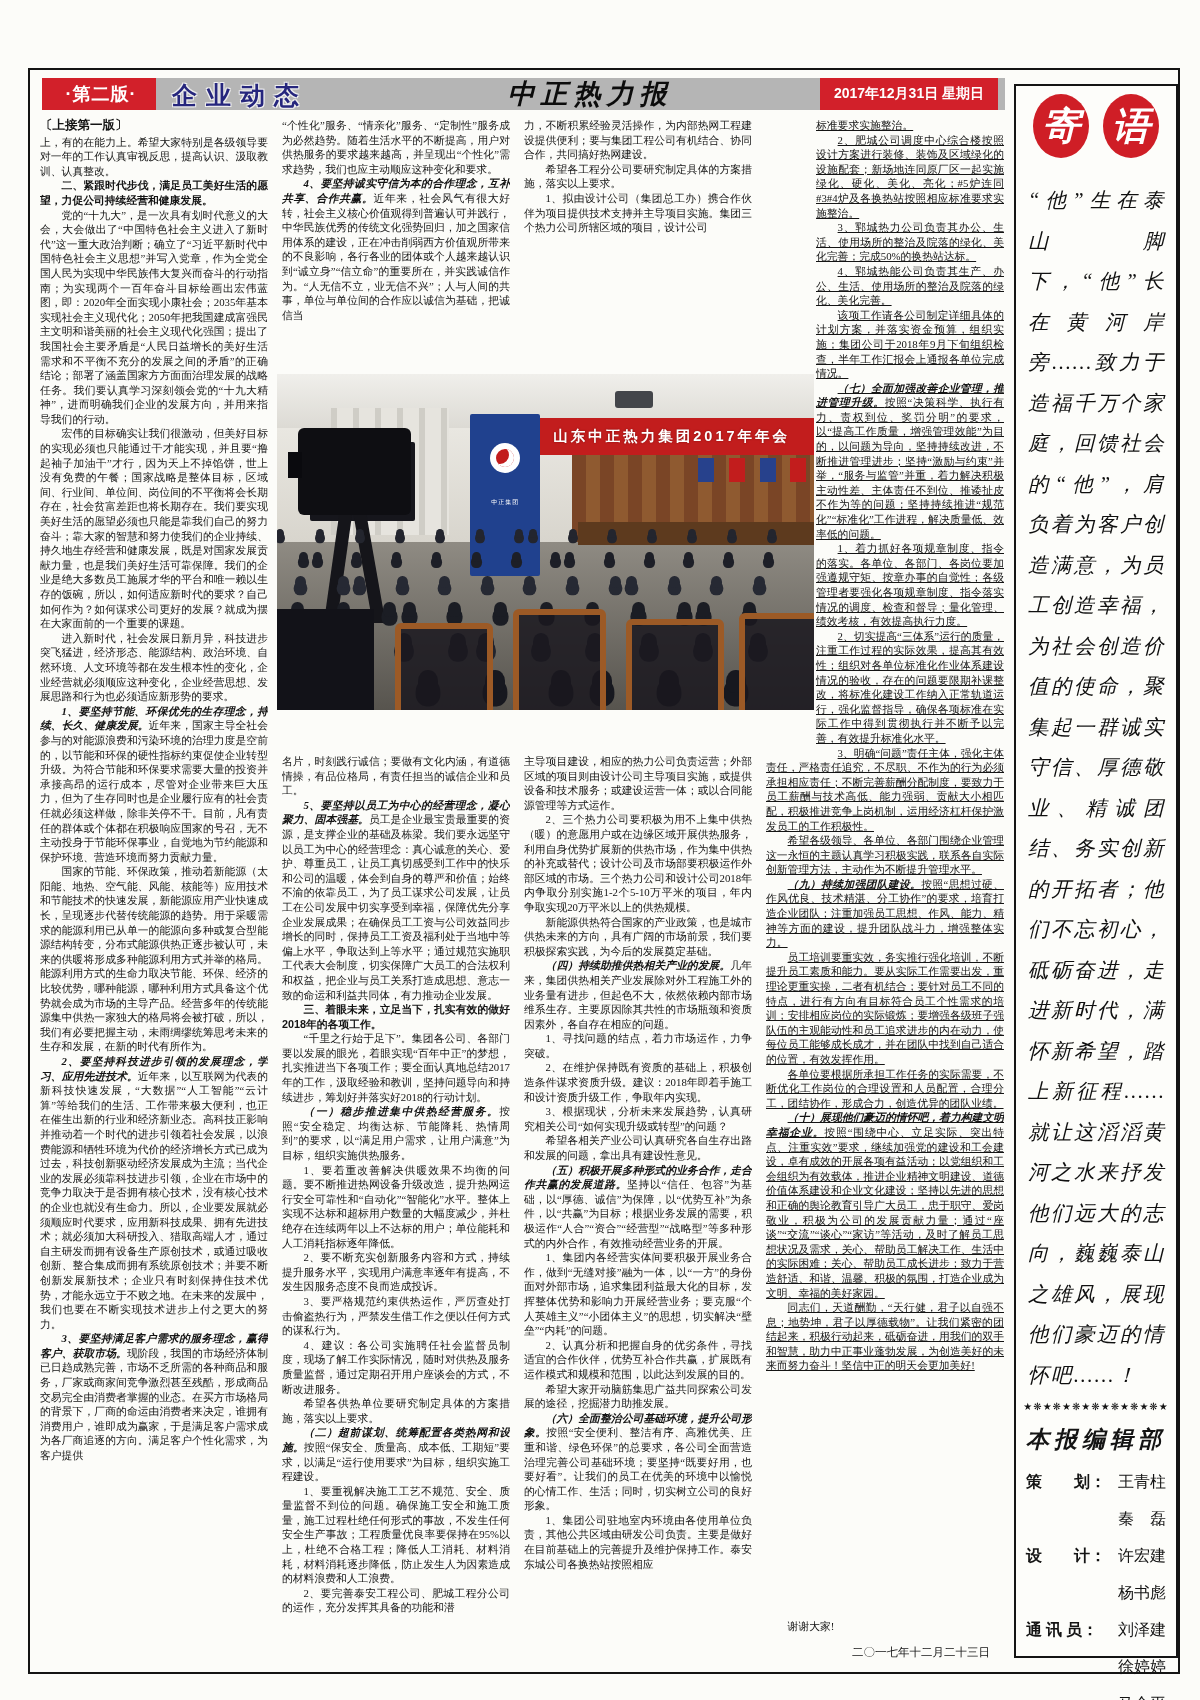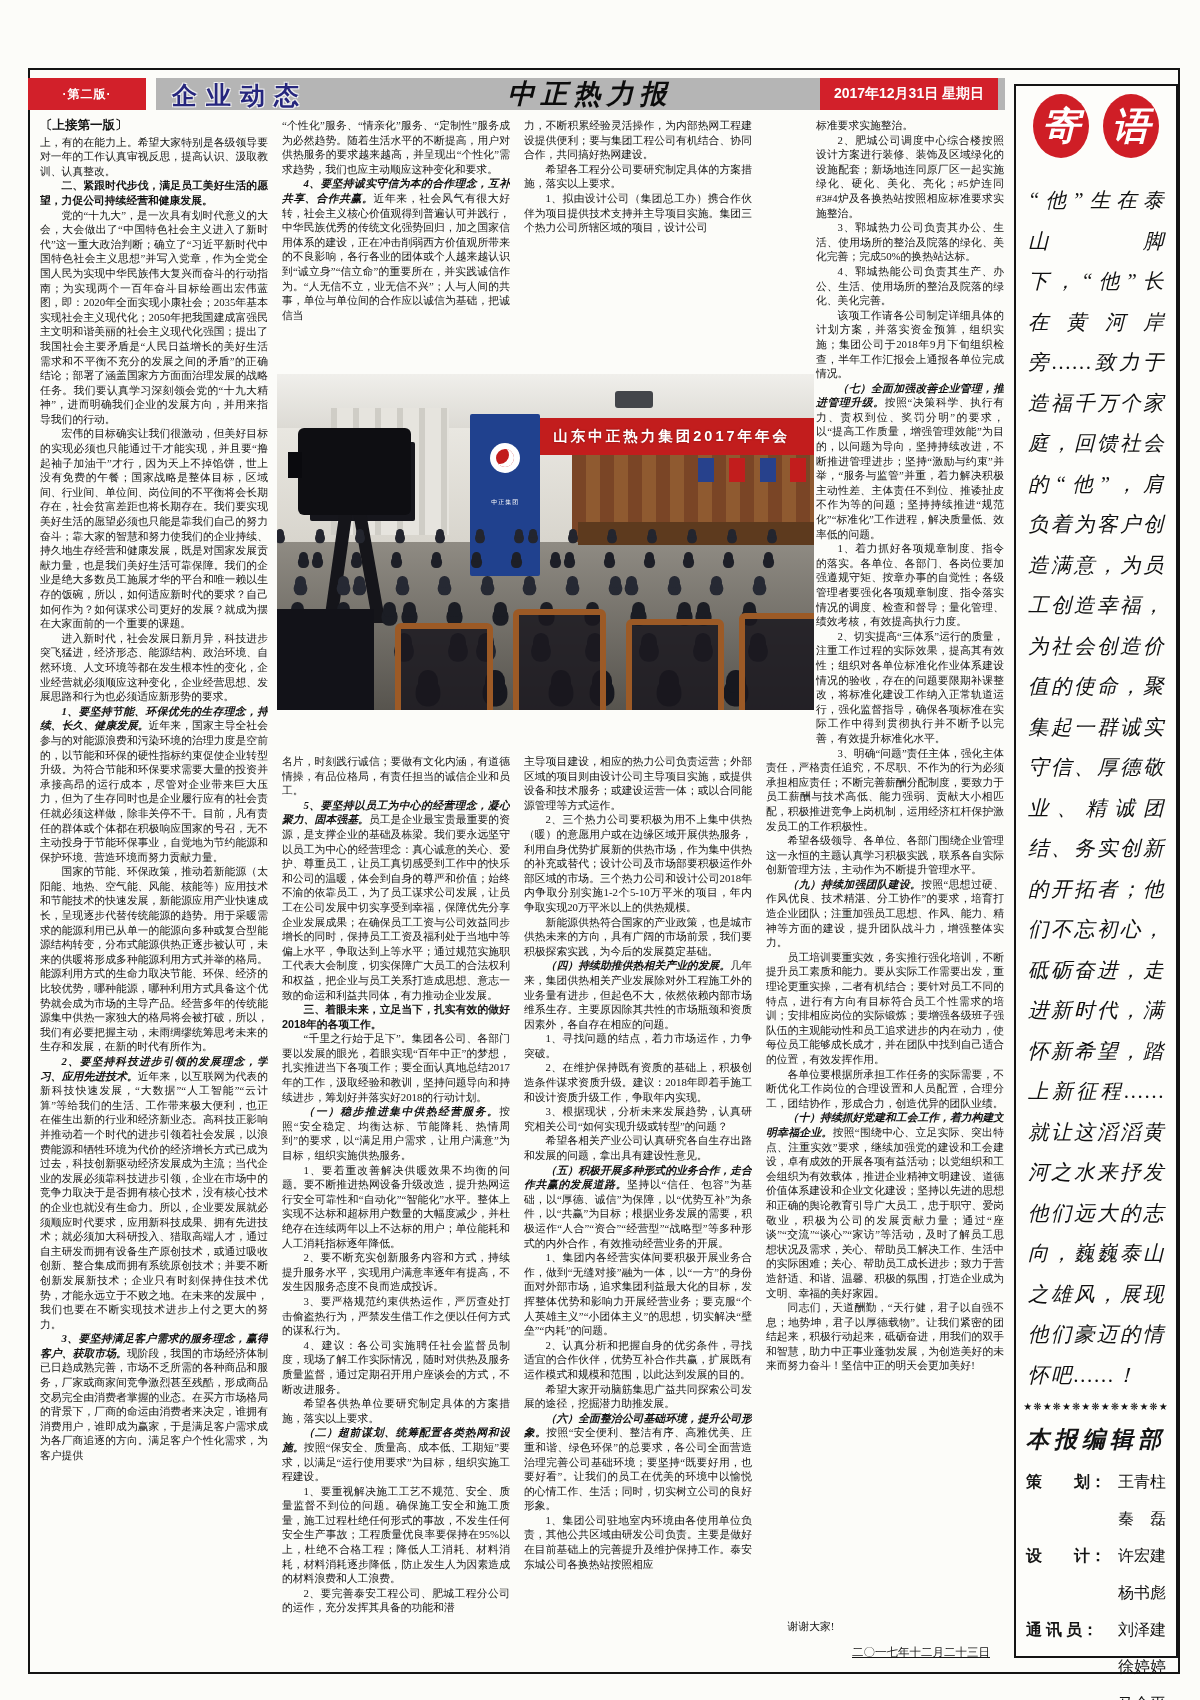--- a/index.html
+++ b/index.html
@@ -1,20 +1,20 @@
 <!DOCTYPE html>
 <html><head>
 <meta charset="utf-8">
 <style>
   html,body{margin:0;padding:0;background:#e8e8e8;}
   .page{position:relative;width:1200px;height:1700px;background:#fcfcf9;margin:0 auto;overflow:hidden;
         font-family:"Liberation Serif","DejaVu Serif",serif;color:#141414;}
   .frame{position:absolute;left:28px;top:68px;width:1148px;height:1602px;border:2px solid #141414;}
-  .ed-box{position:absolute;left:28px;top:78px;width:118px;height:32px;background:#d2202a;color:#fff;
-          font-family:"Liberation Sans","DejaVu Sans",sans-serif;font-weight:bold;font-size:12px;
+  .ed-box{position:absolute;left:42px;top:78px;width:118px;height:32px;background:#d2202a;color:#fff;
+          font-family:"Liberation Sans","DejaVu Sans",sans-serif;font-weight:bold;font-size:18px;
           display:flex;align-items:center;justify-content:center;letter-spacing:1px;}
   .gray-bar{position:absolute;left:156px;top:78px;width:849px;height:32px;background:#b5b5b5;}
   .section-logo{position:absolute;left:172px;top:79px;font-family:"Liberation Sans","DejaVu Sans",sans-serif;
           font-weight:bold;font-size:25px;letter-spacing:9px;color:#26267d;
           text-shadow:1px 1px 0 #eee,-1px -1px 0 #eee,1px -1px 0 #eee,-1px 1px 0 #eee;}
   .masthead{position:absolute;left:470px;top:76px;width:240px;text-align:center;font-size:27px;font-weight:bold;
           font-style:italic;letter-spacing:6px;color:#0c0c0c;}
   .date-box{position:absolute;left:820px;top:78px;width:178px;height:32px;background:#d2202a;color:#fff;
           font-family:"Liberation Sans","DejaVu Sans",sans-serif;font-weight:bold;font-size:14px;
           display:flex;align-items:center;justify-content:center;}
@@ -24,26 +24,26 @@
   .col p.noindent{text-indent:0;}
   .lead-h{font-family:"Liberation Sans","DejaVu Sans",sans-serif;font-weight:bold;}
   .lead-k{font-weight:bold;font-style:italic;}
   .continued{font-size:12.5px;font-weight:bold;text-indent:0 !important;margin-bottom:2px !important;}
   .c1{left:40px;top:118px;width:228px;height:1548px;}
   .c2t{left:282px;top:118px;width:228px;height:252px;}
   .c2b{left:282px;top:754px;width:228px;height:912px;}
   .c3t{left:524px;top:118px;width:228px;height:252px;}
   .c3b{left:524px;top:754px;width:228px;height:912px;}
   .c4{left:766px;top:118px;width:238px;height:1548px;}
-  .c4flow{height:1482px;overflow:hidden;}
+  .c4flow{height:1482px;overflow:hidden;text-decoration:underline;}
   .notch{float:left;width:50px;height:376px;margin-top:254px;}
   .closing{position:absolute;left:0;right:0;bottom:6px;background:#fcfcf9;}
   .closing p{margin:0;}
   .closing .thanks{text-indent:2em;}
-  .closing .sign{text-align:right;padding-right:14px;margin-top:12px;font-size:11.5px;text-decoration:underline;}
+  .closing .sign{text-align:right;padding-right:14px;margin-top:12px;font-size:11.5px;}
   
   .photo{position:absolute;left:277px;top:374px;width:537px;height:336px;overflow:hidden;background:#dddbd4;}
   .ph-ceiling{position:absolute;left:0;top:0;width:100%;height:16%;background:linear-gradient(#f0efeb,#dcdad4);}
   .ph-wall{position:absolute;left:0;top:16%;width:100%;height:34%;background:linear-gradient(#e9e7e1,#d8d5cd);}
   .ph-wood{position:absolute;left:55%;top:17%;width:45%;height:40%;
            background:repeating-linear-gradient(90deg,#7a4526 0 14px,#8f5a30 14px 28px);}
   .ph-floor{position:absolute;left:0;top:50%;width:100%;height:50%;background:linear-gradient(#8f8b83,#57544e);}
   .ph-window{position:absolute;left:10%;top:10%;width:22%;height:38%;
            background:repeating-linear-gradient(90deg,#cfcdc6 0 6px,#e6e4de 6px 22px);}
   .ph-proj{position:absolute;left:63%;top:5%;width:7%;height:5%;background:#43454a;border-radius:3px;}
@@ -160,21 +160,21 @@
           <p>4、郓城热能公司负责其生产、办公、生活、使用场所的整治及院落的绿化、美化完善。</p>
           <p>该项工作请各公司制定详细具体的计划方案，并落实资金预算，组织实施；集团公司于2018年9月下旬组织检查，半年工作汇报会上通报各单位完成情况。</p>
           <p><b class="lead-k">（七）全面加强改善企业管理，推进管理升级。</b>按照“决策科学、执行有力、责权到位、奖罚分明”的要求，以“提高工作质量，增强管理效能”为目的，以问题为导向，坚持持续改进，不断推进管理进步；坚持“激励与约束”并举，“服务与监管”并重，着力解决积极主动性差、主体责任不到位、推诿扯皮不作为等的问题；坚持持续推进“规范化”“标准化”工作进程，解决质量低、效率低的问题。</p>
           <p>1、着力抓好各项规章制度、指令的落实。各单位、各部门、各岗位要加强遵规守矩、按章办事的自觉性；各级管理者要强化各项规章制度、指令落实情况的调度、检查和督导；量化管理、绩效考核，有效提高执行力度。</p>
           <p>2、切实提高“三体系”运行的质量，注重工作过程的实际效果，提高其有效性；组织对各单位标准化作业体系建设情况的验收，存在的问题要限期补课整改，将标准化建设工作纳入正常轨道运行，强化监督指导，确保各项标准在实际工作中得到贯彻执行并不断予以完善，有效提升标准化水平。</p>
           <p>3、明确“问题”责任主体，强化主体责任，严格责任追究，不尽职、不作为的行为必须承担相应责任；不断完善薪酬分配制度，要致力于员工薪酬与技术高低、能力强弱、贡献大小相匹配，积极推进竞争上岗机制，运用经济杠杆保护激发员工的工作积极性。</p>
           <p>希望各级领导、各单位、各部门围绕企业管理这一永恒的主题认真学习积极实践，联系各自实际创新管理方法，主动作为不断提升管理水平。</p>
           <p><b class="lead-k">（九）持续加强团队建设。</b>按照“思想过硬、作风优良、技术精湛、分工协作”的要求，培育打造企业团队；注重加强员工思想、作风、能力、精神等方面的建设，提升团队战斗力，增强整体实力。</p>
           <p>员工培训要重实效，务实推行强化培训，不断提升员工素质和能力。要从实际工作需要出发，重理论更重实操，二者有机结合；要针对员工不同的特点，进行有方向有目标符合员工个性需求的培训；安排相应岗位的实际锻炼；要增强各级班子强队伍的主观能动性和员工追求进步的内在动力，使每位员工能够成长成才，并在团队中找到自己适合的位置，有效发挥作用。</p>
           <p>各单位要根据所承担工作任务的实际需要，不断优化工作岗位的合理设置和人员配置，合理分工，团结协作，形成合力，创造优异的团队业绩。</p>
-          <p><b class="lead-k">（十）持续抓好党建和工会工作，着力构建文明幸福企业。</b>按照“围绕中心、立足实际、突出特点、注重实效”要求，继续加强党的建设和工会建设，卓有成效的开展各项有益活动；以党组织和工会组织为有效载体，推进企业精神文明建设、道德价值体系建设和企业文化建设；坚持以先进的思想和正确的舆论教育引导广大员工，忠于职守、爱岗敬业，积极为公司的发展贡献力量；通过“座谈”“交流”“谈心”“家访”等活动，及时了解员工思想状况及需求，关心、帮助员工解决工作、生活中的实际困难；关心、帮助员工成长进步；致力于营造舒适、和谐、温馨、积极的氛围，打造企业成为文明、幸福的美好家园。</p>
+          <p><b class="lead-k">（十）展现他们豪迈的情怀吧，着力构建文明幸福企业。</b>按照“围绕中心、立足实际、突出特点、注重实效”要求，继续加强党的建设和工会建设，卓有成效的开展各项有益活动；以党组织和工会组织为有效载体，推进企业精神文明建设、道德价值体系建设和企业文化建设；坚持以先进的思想和正确的舆论教育引导广大员工，忠于职守、爱岗敬业，积极为公司的发展贡献力量；通过“座谈”“交流”“谈心”“家访”等活动，及时了解员工思想状况及需求，关心、帮助员工解决工作、生活中的实际困难；关心、帮助员工成长进步；致力于营造舒适、和谐、温馨、积极的氛围，打造企业成为文明、幸福的美好家园。</p>
           <p>同志们，天道酬勤，“天行健，君子以自强不息；地势坤，君子以厚德载物”。让我们紧密的团结起来，积极行动起来，砥砺奋进，用我们的双手和智慧，助力中正事业蓬勃发展，为创造美好的未来而努力奋斗！坚信中正的明天会更加美好!</p>
         </div>
     </div>
     <div class="closing">
       <p class="thanks">谢谢大家!</p>
       <p class="sign">二〇一七年十二月二十三日</p>
     </div>
   </div>
 
   <div class="photo">

